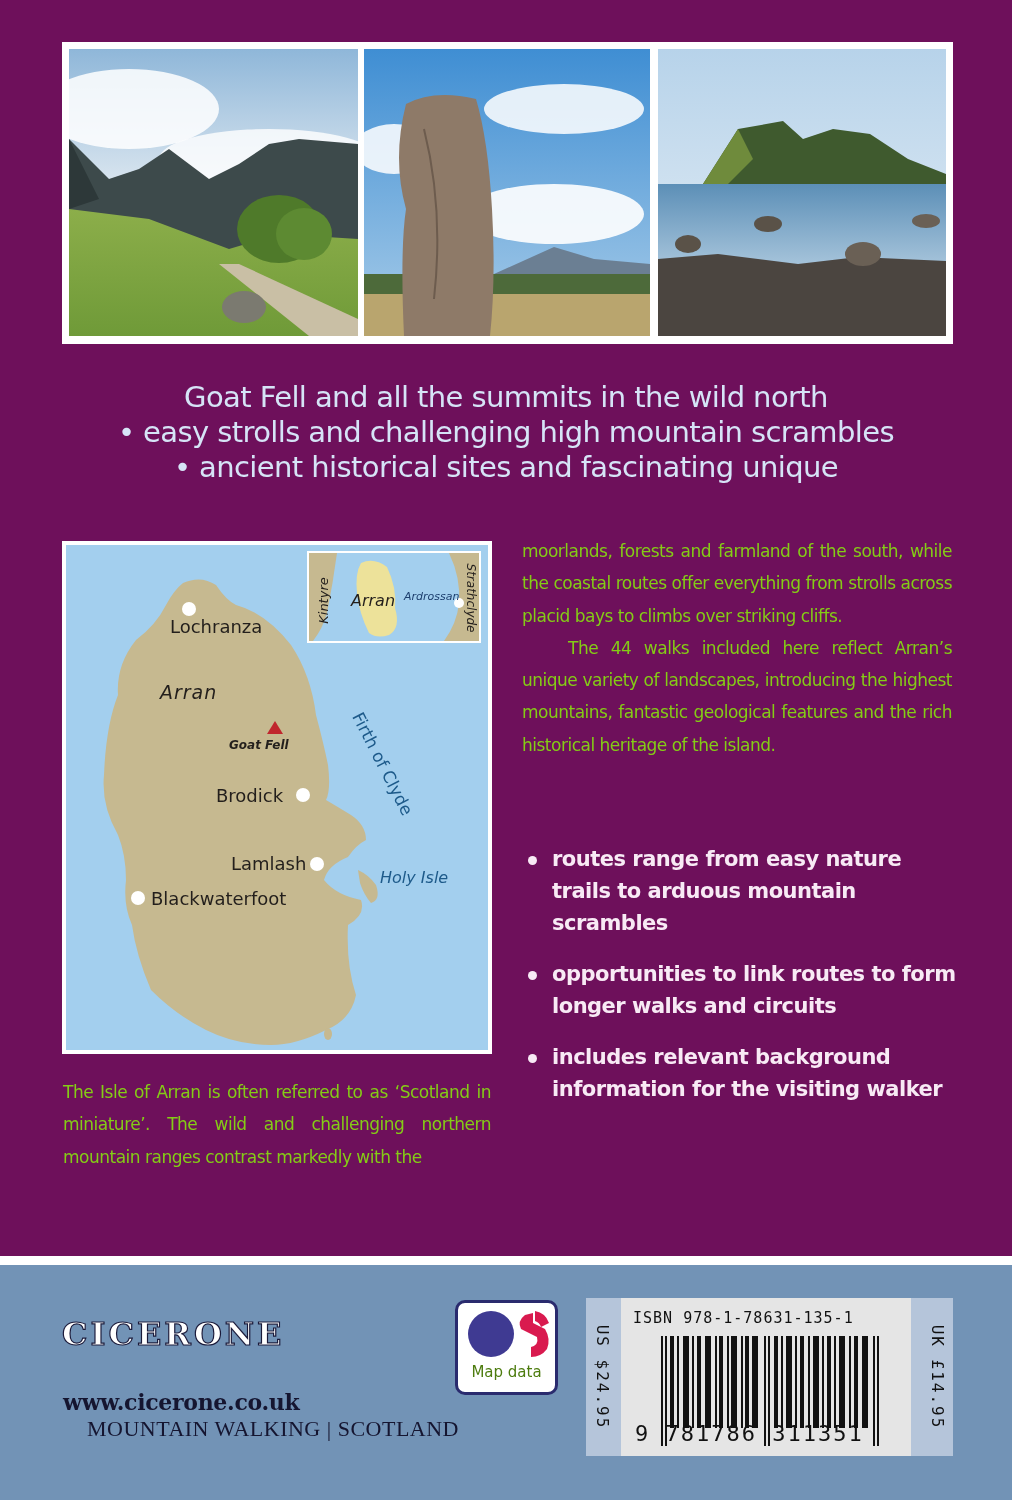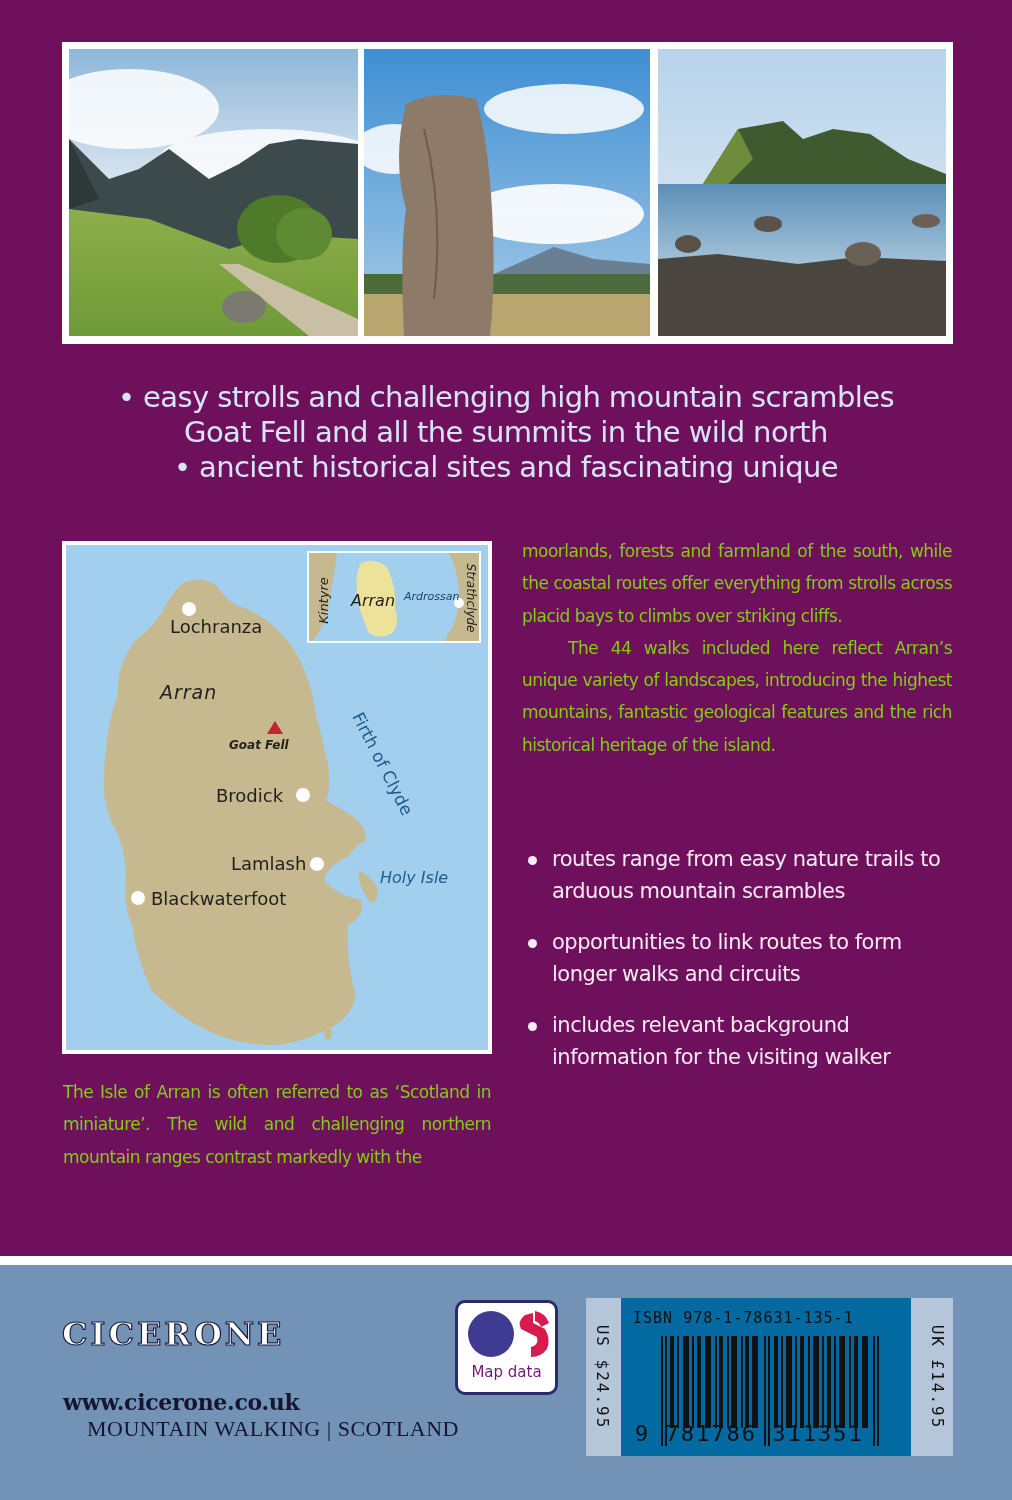--- a/index.html
+++ b/index.html
@@ -63,46 +63,46 @@
 
   
   .body-text {
     position: absolute; color: #84cc16; font-family: "DejaVu Sans", sans-serif;
     font-size: 17px; line-height: 32.3px; text-align: justify; letter-spacing: -0.5px;
   }
   .right-col { left: 522px; top: 535px; width: 430px; }
   .right-col .indent { text-indent: 46px; }
   .bullets { position: absolute; left: 522px; top: 843px; width: 440px; list-style: none;
     color: #f8eaf5; font-family: "DejaVu Sans", sans-serif; font-size: 21px; line-height: 32px; letter-spacing: -0.5px; }
-  .bullets li { position: relative; padding-left: 30px; margin-bottom: 19px; }
+  .bullets li { position: relative; padding-left: 30px; margin-bottom: 19px; font-weight: bold; }
   .bullets li::before { content: ""; position: absolute; left: 6px; top: 13px; width: 9px; height: 9px; border-radius: 50%; background: #f8eaf5; }
   .left-col { left: 63px; top: 1076px; width: 428px; }
 
   
   .logo {
     position: absolute; left: 62px; top: 1318px; font-family: "DejaVu Serif", serif; font-size: 32px;
     font-weight: bold; color: #ffffff; letter-spacing: 3px;
     -webkit-text-stroke: 1.2px #1a1a3a; line-height: 1;
   }
   .url { position: absolute; left: 63px; top: 1373px; font-family: "DejaVu Serif", serif; font-weight: bold;
     font-size: 22px; color: #151530; letter-spacing: -0.3px; margin-top: 16px; }
   .category { position: absolute; left: 63px; top: 1416px; font-family: "Liberation Serif", serif;
     font-size: 22px; color: #151530; letter-spacing: 0.5px; margin-left: 24px; }
   .os-badge {
     position: absolute; left: 455px; top: 1300px; width: 103px; height: 95px;
     background: #ffffff; border: 3px solid #2a2b6e; border-radius: 10px;
   }
   .os-badge .circle { position: absolute; left: 10px; top: 8px; width: 46px; height: 46px; border-radius: 50%; background: #3f3a92; }
   .os-badge .s-mark { position: absolute; left: 55px; top: 6px; width: 40px; height: 50px; }
-  .os-badge .label { position: absolute; left: 0; width: 97px; top: 60px; text-align: center; font-family: "DejaVu Sans", sans-serif; font-size: 15px; color: #701a75; }
+  .os-badge .label { position: absolute; left: 0; width: 97px; top: 60px; text-align: center; font-family: "DejaVu Sans", sans-serif; font-size: 15px; color: #4d7c0f; }
 
   .barcode-box {
     position: absolute; left: 586px; top: 1298px; width: 367px; height: 158px; background: #b5c5da;
   }
-  .barcode-white { position: absolute; left: 35px; top: 0; width: 290px; height: 158px; background: #0369a1; }
+  .barcode-white { position: absolute; left: 35px; top: 0; width: 290px; height: 158px; background: #e5e5e5; }
   .isbn-text { position: absolute; left: 12px; top: 11px; font-family: "DejaVu Sans Mono", monospace; font-size: 15px; color: #111; letter-spacing: 1px; white-space: nowrap; }
   .bars { position: absolute; left: 40px; top: 38px; width: 220px; height: 110px; }
   .bc-digits { position: absolute; left: 14px; top: 123px; font-family: "DejaVu Sans Mono", monospace; font-size: 22px; color: #111; letter-spacing: 2px; white-space: nowrap; background: transparent; }
   .price { position: absolute; top: 79px; font-family: "DejaVu Sans Mono", monospace; font-size: 16px; color: #111;
     white-space: nowrap; transform-origin: center center; letter-spacing: 2px; }
   .price.us { left: -39px; transform: translate(0,-50%) rotate(90deg); width: 110px; text-align: center; }
   .price.uk { left: 296px; transform: translate(0,-50%) rotate(90deg); width: 110px; text-align: center; }
 </style>
 </head>
 <body>
@@ -174,22 +174,22 @@
       <polygon points="0,210 60,205 140,215 200,208 288,212 288,287 0,287" fill="#4b4540"></polygon>
       <ellipse cx="110" cy="175" rx="14" ry="8" fill="#5a5248"></ellipse>
       <ellipse cx="30" cy="195" rx="13" ry="9" fill="#5a5248"></ellipse>
       <ellipse cx="205" cy="205" rx="18" ry="12" fill="#6a6055"></ellipse>
       <ellipse cx="268" cy="172" rx="14" ry="7" fill="#6a6055"></ellipse>
     </svg>
   </div>
 </div>
 
 <div class="tagline">
+  <div>Goat Fell and all the summits in the wild north</div>
   <div>• easy strolls and challenging high mountain scrambles</div>
-  <div>Goat Fell and all the summits in the wild north</div>
   <div>• ancient historical sites and fascinating unique</div>
 </div>
 
 <div class="map">
   <div class="map-inner">
     <svg class="base" width="422" height="505" viewBox="0 0 422 505">
       <path d="M117 38 Q135 30 150 40 Q160 55 170 60 Q200 68 225 100 Q245 130 250 170 Q258 200 262 220 Q265 245 260 255 Q272 262 285 270 Q300 280 300 295 Q290 300 282 312 Q262 320 258 335 Q270 350 295 355 Q300 370 282 380 Q280 420 290 450 Q285 475 260 485 Q230 500 205 500 Q170 500 140 485 Q110 470 85 445 Q70 410 66 380 Q57 360 60 335 Q60 310 52 290 Q35 260 38 230 Q40 180 52 150 Q50 120 70 95 Q90 80 100 60 Q108 45 117 38 Z" fill="#c6b990"></path>
       <path d="M292 325 Q303 330 310 340 Q315 355 305 358 Q298 350 294 338 Z" fill="#c6b990"></path>
       <ellipse cx="262" cy="489" rx="4" ry="6" fill="#c6b990"></ellipse>
       <circle cx="123" cy="64" r="7" fill="#ffffff"></circle>

